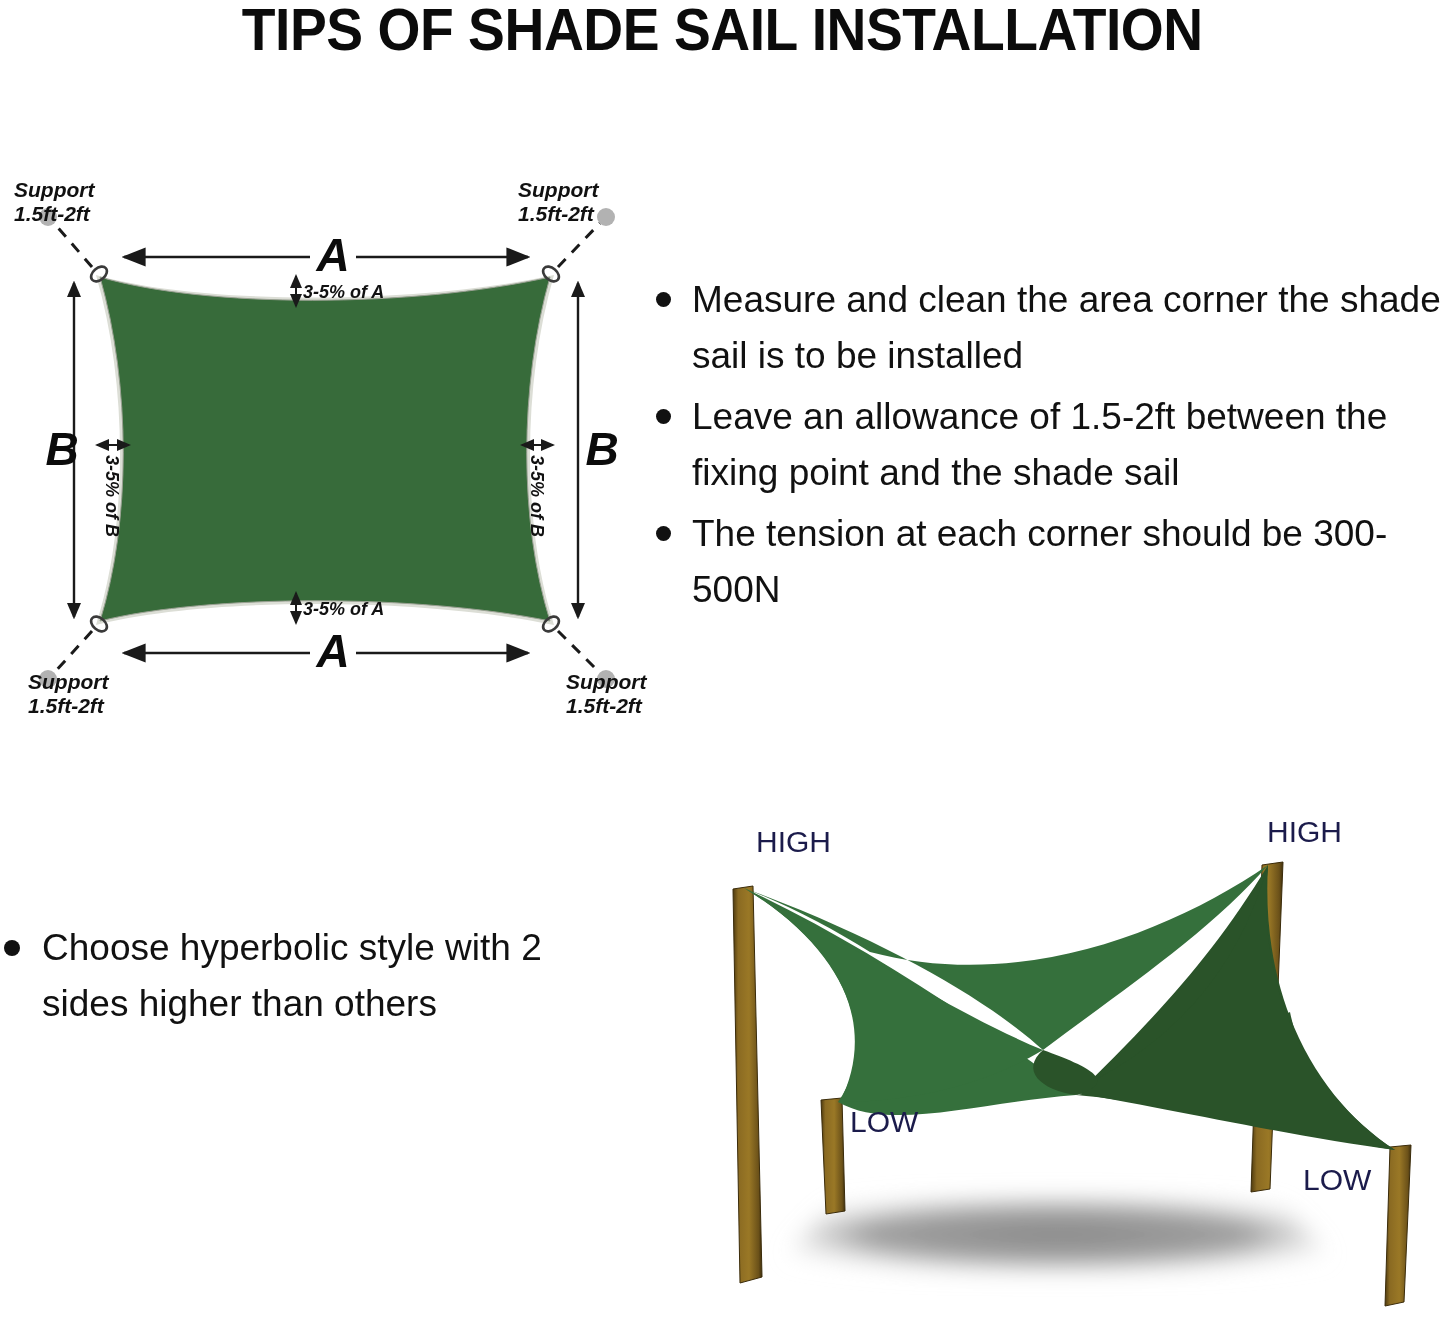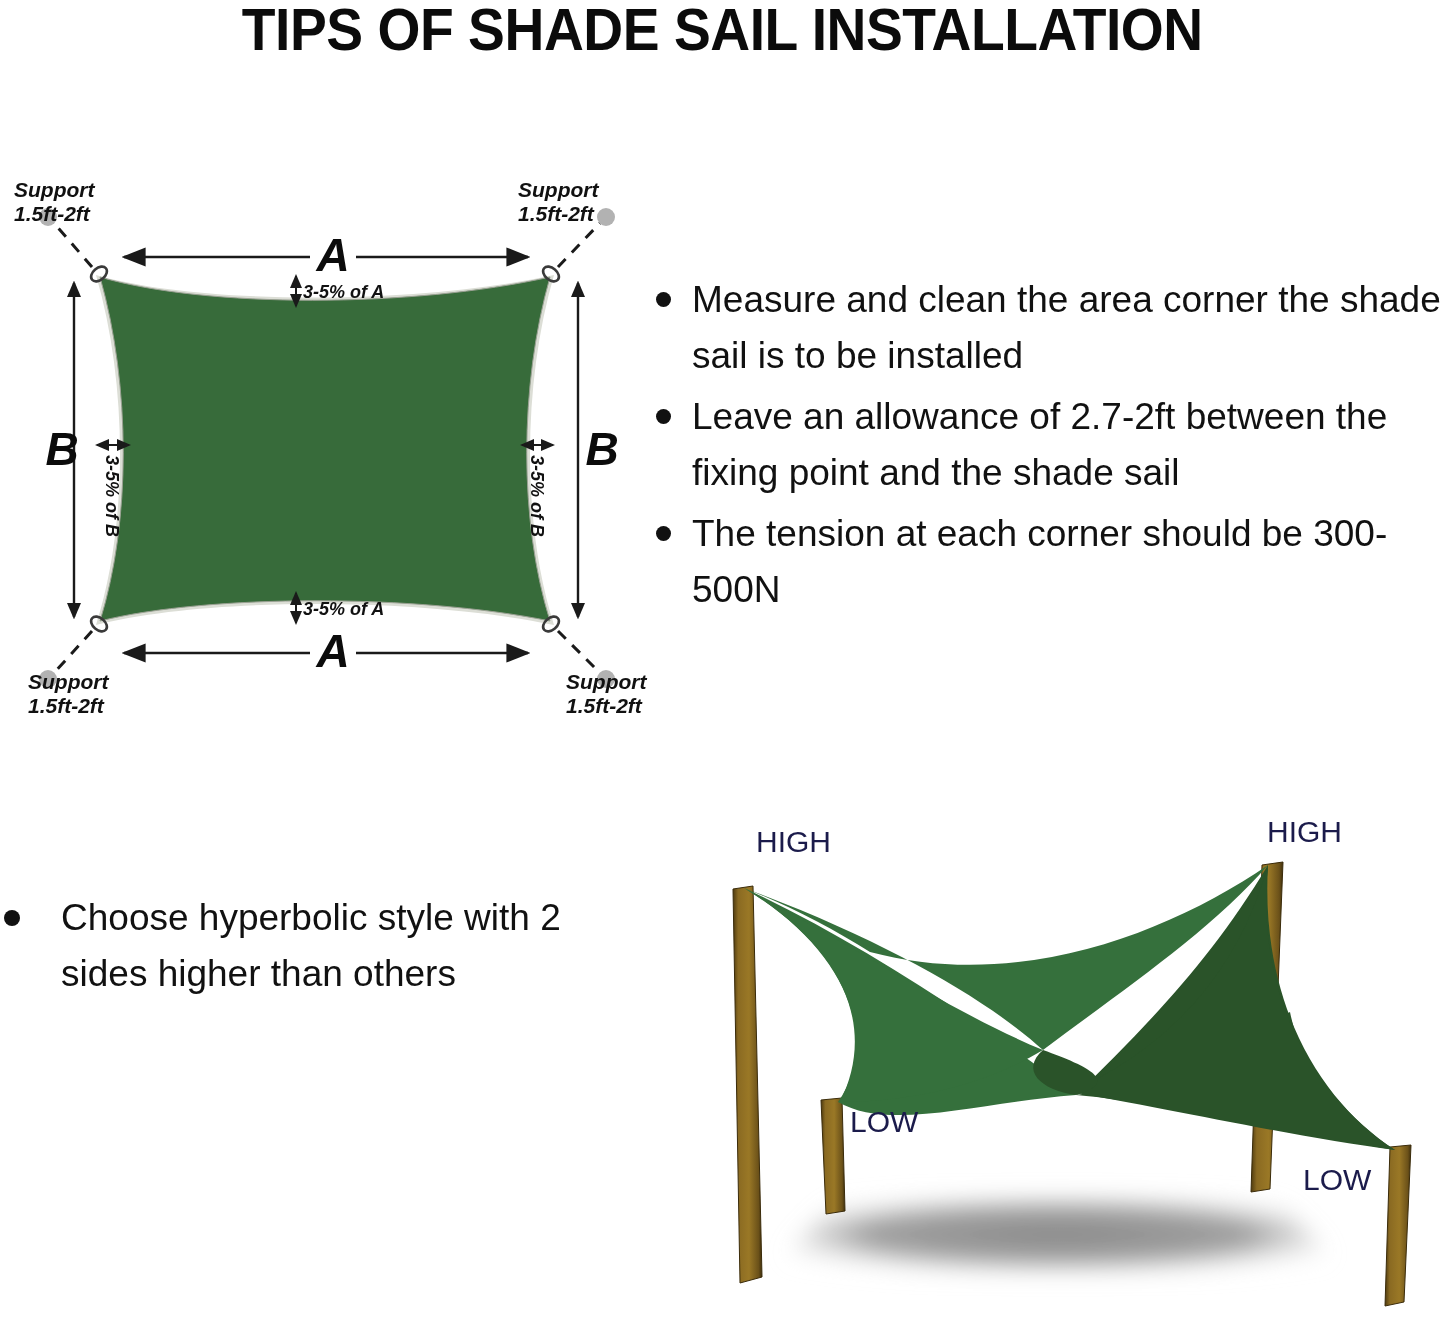--- a/index.html
+++ b/index.html
@@ -68,22 +68,23 @@
   .bullet-item {
     position: relative;
     padding-left: 44px;
     margin-bottom: 6px;
     font-family: "Liberation Sans", sans-serif;
     font-size: 37px;
     line-height: 1.5;
     color: #111111;
   }
   #tips-bottom-left .bullet-item {
-    padding-left: 61px;
+    padding-left: 42px;
     font-size: 37px;
+    margin-top: 30px;
   }
   .bullet-dot {
     position: absolute;
     left: 8px;
     top: 20px;
     width: 15px;
     height: 15px;
     background: #111111;
     border-radius: 50%;
   }
@@ -223,21 +224,21 @@
   </svg>
 </div>
 
 <ul id="tips-right" class="bullet-list">
   <li class="bullet-item">
     <span class="bullet-dot"></span>
     <span>Measure and clean the area corner the shade sail is to be installed</span>
   </li>
   <li class="bullet-item">
     <span class="bullet-dot"></span>
-    <span>Leave an allowance of 2.7-2ft between the fixing point and the shade sail</span>
+    <span>Leave an allowance of 1.5-2ft between the fixing point and the shade sail</span>
   </li>
   <li class="bullet-item">
     <span class="bullet-dot"></span>
     <span>The tension at each corner should be 300-500N</span>
   </li>
 </ul>
 
 <ul id="tips-bottom-left" class="bullet-list">
   <li class="bullet-item">
     <span class="bullet-dot"></span>

